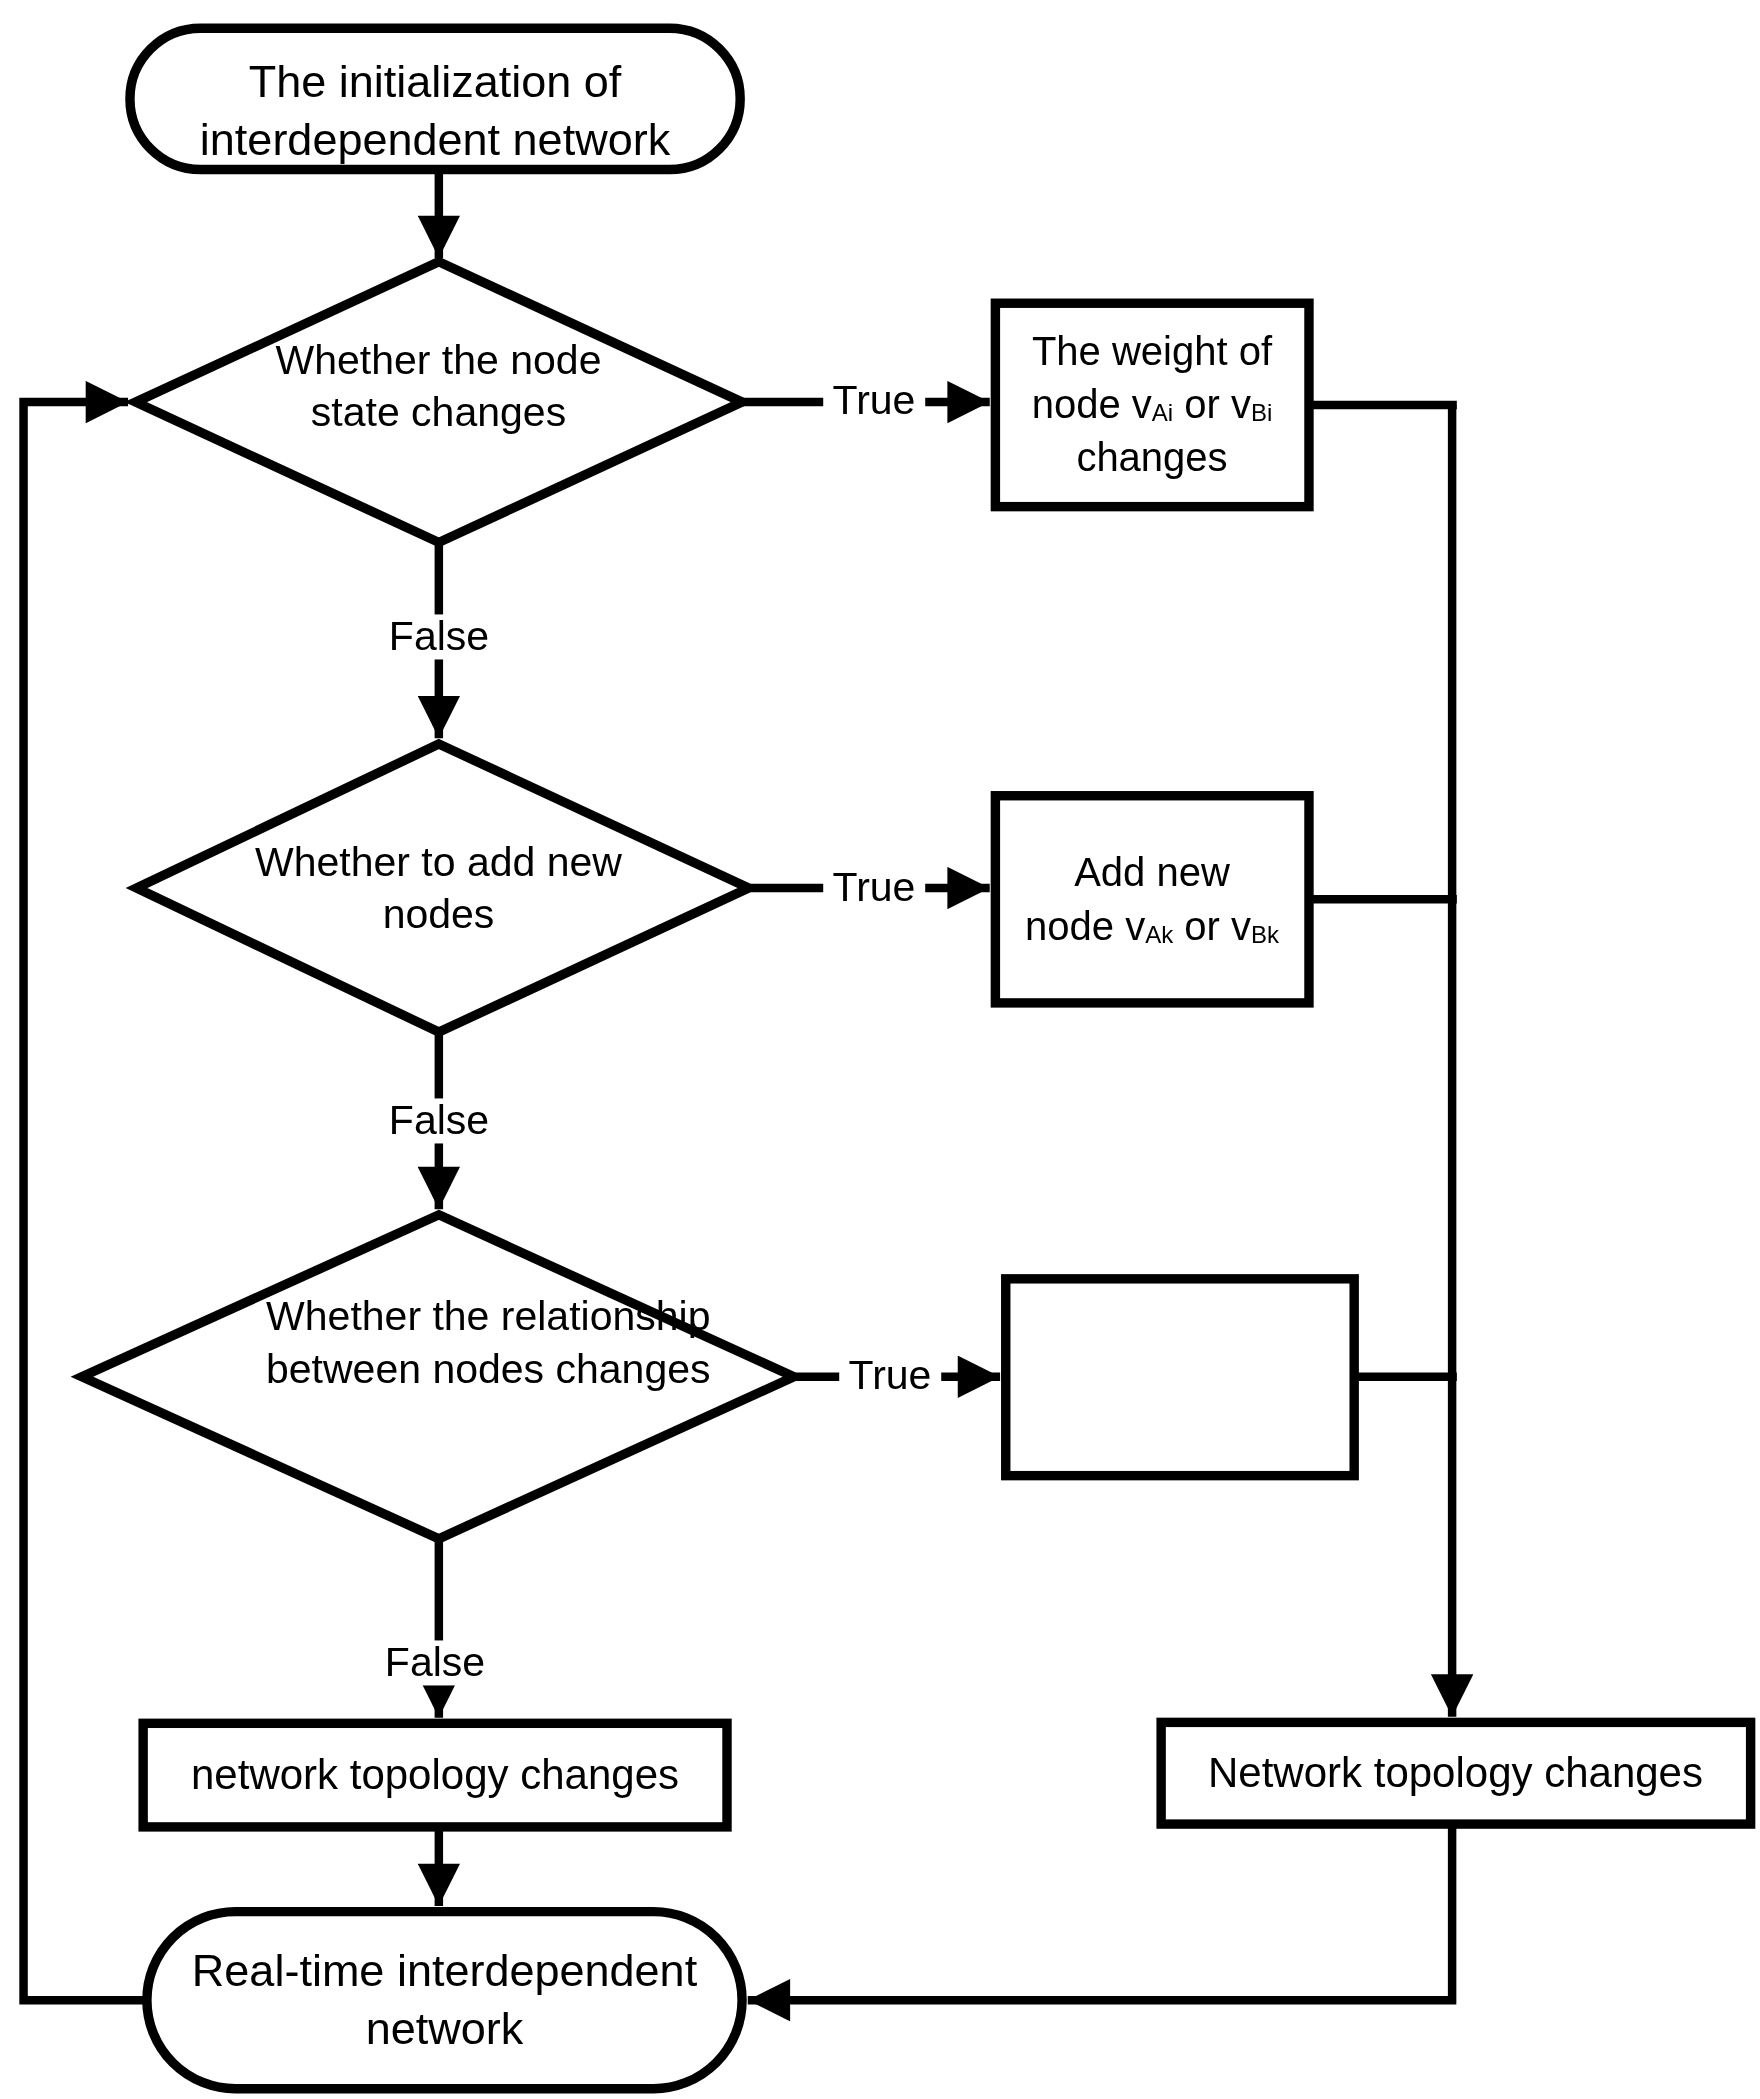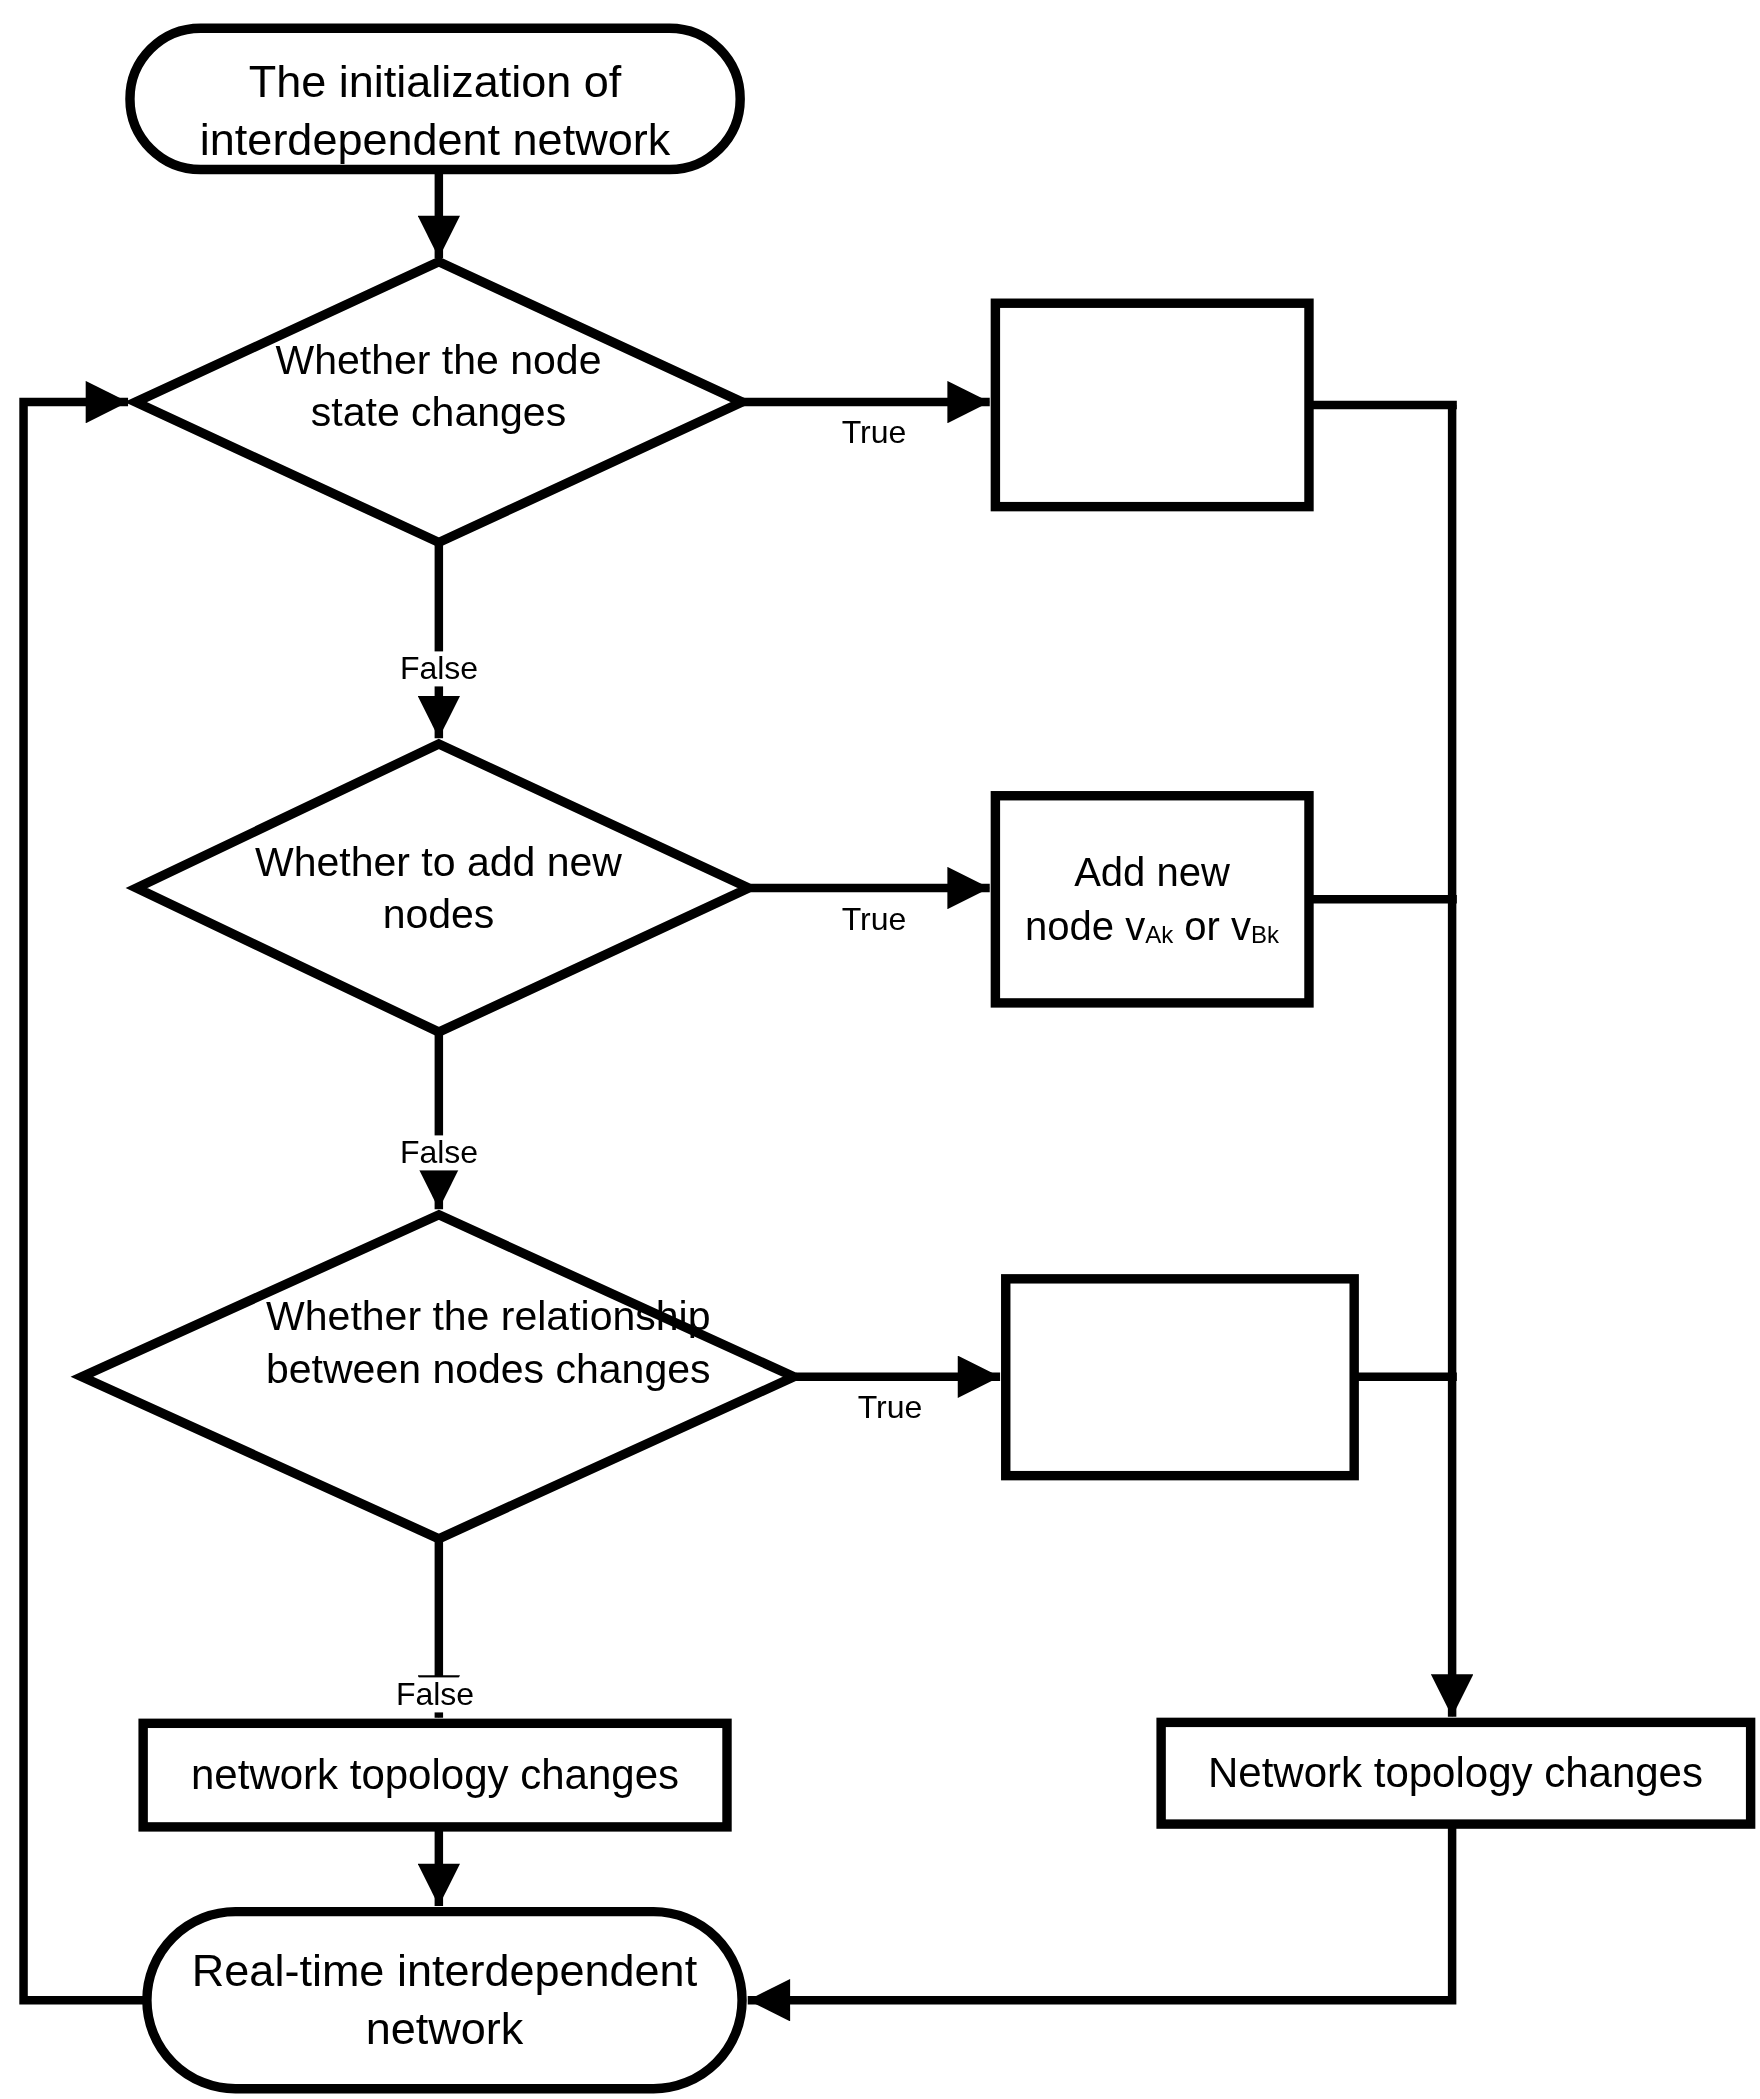--- a/index.html
+++ b/index.html
@@ -20,23 +20,22 @@
     text-align:center; line-height:1.28; font-size:41px; color:var(--ink);
   }
   .node-label > span { display:inline-block; }
   .boxtext { flex-direction:column; font-size:40px; line-height:1.33; }
   .boxtext > div { white-space:nowrap; }
   .ovaltext { font-size:45px; }
   sub { font-size:0.60em; vertical-align:-0.12em; line-height:0; }
 
   .wire-label {
     position:absolute; transform:translate(-50%,-50%);
-    background:var(--paper); padding:0 9.4px; font-size:32px; line-height:1.1;
+    background:var(--paper); padding:0 9.4px; font-size:41px; line-height:1.1;
     white-space:nowrap;
-    margin-top:32px;
   }
 </style>
 </head>
 <body>
 
 <div id="canvas">
 
   <svg id="wires" viewBox="0 0 1870 2230" xmlns="http://www.w3.org/2000/svg">
     <defs>
       <marker id="ah" viewBox="0 0 10 10" refX="10" refY="5" markerWidth="6" markerHeight="5" orient="auto-start-reverse">
@@ -74,20 +73,25 @@
   </svg>
 
   <div class="node-label ovaltext" style="left:130px; top:28px; width:610px; height:141px;">
     <span style="width:537px;margin-top:24px;">The initialization of interdependent network</span>
   </div>
 
   <div class="node-label" style="left:156px; top:292px; width:565px; height:188px;">
     <span style="max-width:414px;">Whether the node state changes</span>
   </div>
 
+  <div class="node-label boxtext" style="left:995px; top:303px; width:314px; height:203px;">
+    <div>The weight of</div>
+    <div><span>node v</span><sub>Ai</sub><span> or v</span><sub>Bi</sub></div>
+    <div>changes</div>
+  </div>
 
   <div class="node-label" style="left:156px; top:794px; width:565px; height:188px;">
     <span style="max-width:424px;">Whether to add new nodes</span>
   </div>
 
   <div class="node-label boxtext" style="left:995px; top:796px; width:314px; height:207px;">
     <div>Add new</div>
     <div><span>node v</span><sub>Ak</sub><span> or v</span><sub>Bk</sub></div>
   </div>
 

